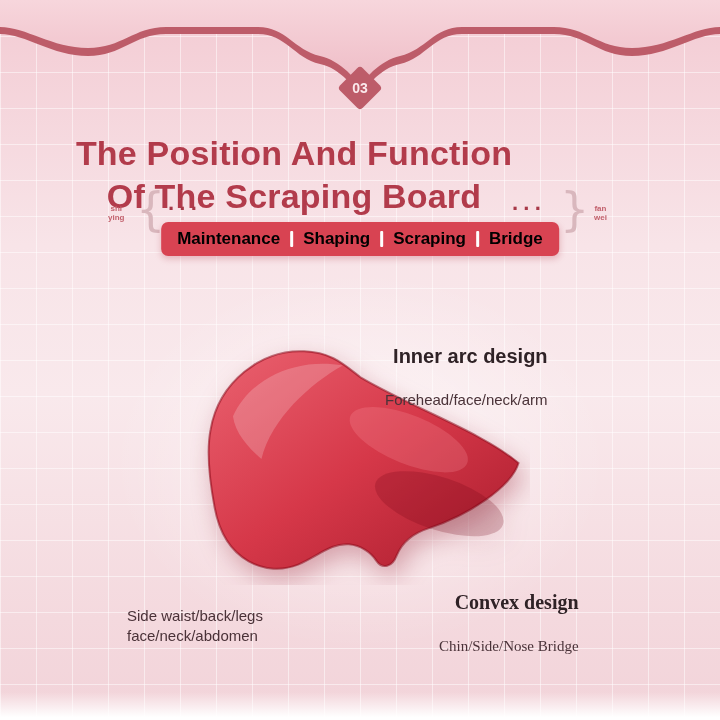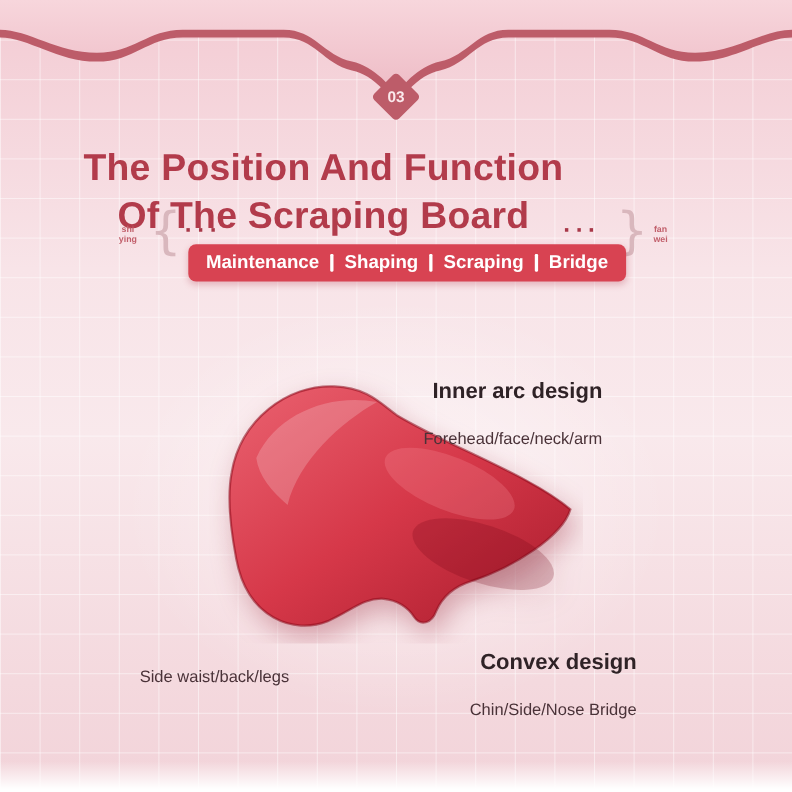--- a/index.html
+++ b/index.html
@@ -40,39 +40,39 @@
     position:absolute; color:#d9b7bd; font-size:46px; font-weight:400;
     line-height:46px; font-family:"DejaVu Sans", sans-serif;
   }
   .dots {
     position:absolute; color:#a83848; font-size:22px; font-weight:700;
     letter-spacing:4px; line-height:22px;
   }
 
   .pill {
     position:absolute; top:222px; left:50%; transform:translateX(-50%);
-    background:#d84352; color:#ffffff; border-radius:7px;
+    background:#d84352; color:#000000; border-radius:7px;
     padding:7px 16px; font-size:17px; font-weight:700; white-space:nowrap;
     box-shadow:0 3px 6px rgba(170,40,60,.25);
-    display:flex; align-items:center;margin-left:10px;
+    display:flex; align-items:center;
   }
   .pill .sep {
     display:inline-block; width:3px; height:16px; background:#ffffff;
     margin:0 10px; border-radius:1px;
   }
 
   .tool-svg { position:absolute; left:190px; top:333px; }
   .tool-shape { filter:drop-shadow(5px 10px 12px rgba(150,30,50,.35)); }
 
   .ann { position:absolute; }
   .ann .ann-title { font-size:20px; font-weight:700; color:#2f2226; line-height:24px;text-align:right; }
   .ann .ann-desc  { font-size:15px; color:#4a3238; line-height:20px; margin-top:22px; }
   .ann-inner  { left:385px; top:344px; }
   .ann-outer  { left:127px; top:584px; }
-  .ann-convex { left:427px; top:590px; }
+  .ann-convex { left:439px; top:590px;font-family:Liberation Serif, serif; }
 </style>
 </head>
 <body>
 
 <div class="page">
 
   <div class="glow"></div>
 
   <svg class="ornament" width="720" height="120" viewBox="0 0 720 120">
     <defs>
@@ -153,20 +153,21 @@
   </svg>
 
   <div class="ann ann-inner">
     <div class="ann-title">Inner arc design</div>
     <div class="ann-desc">Forehead/face/neck/arm</div>
   </div>
 
   <div class="ann ann-outer">
     <div class="ann-desc">
       <div>Side waist/back/legs</div>
+      <div>face/neck/abdomen</div>
     </div>
   </div>
 
   <div class="ann ann-convex">
     <div class="ann-title">Convex design</div>
     <div class="ann-desc">Chin/Side/Nose Bridge</div>
   </div>
 
   <div class="bottom-fade"></div>
 </div>

